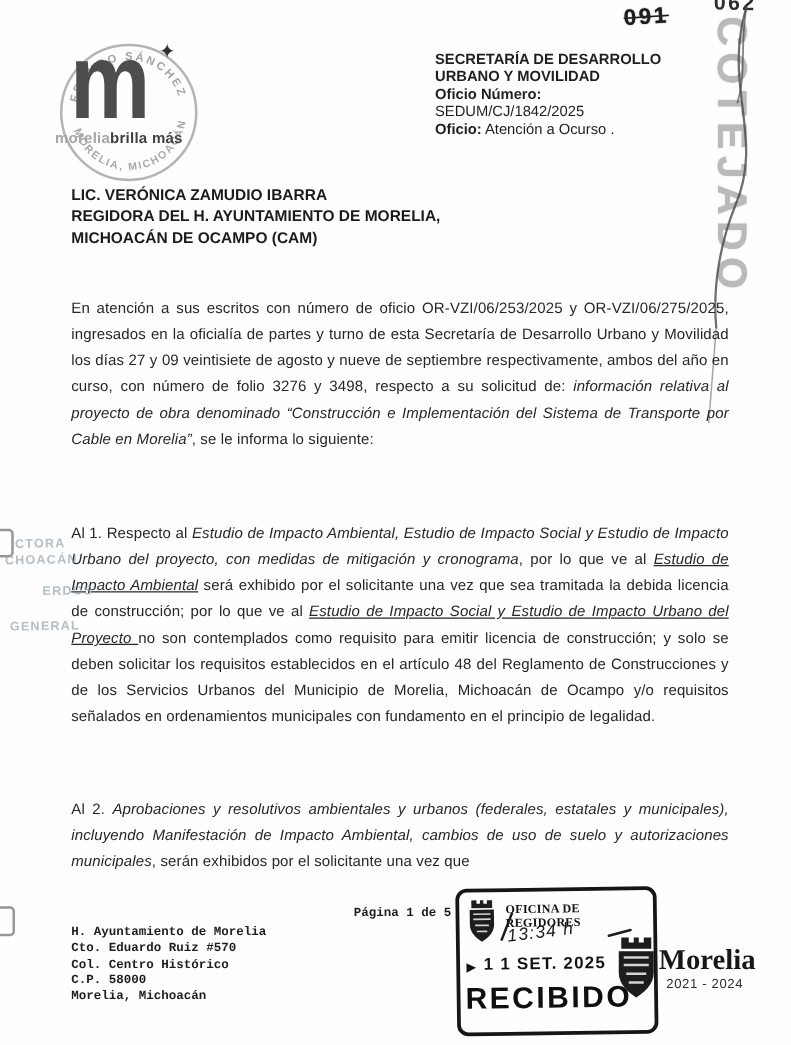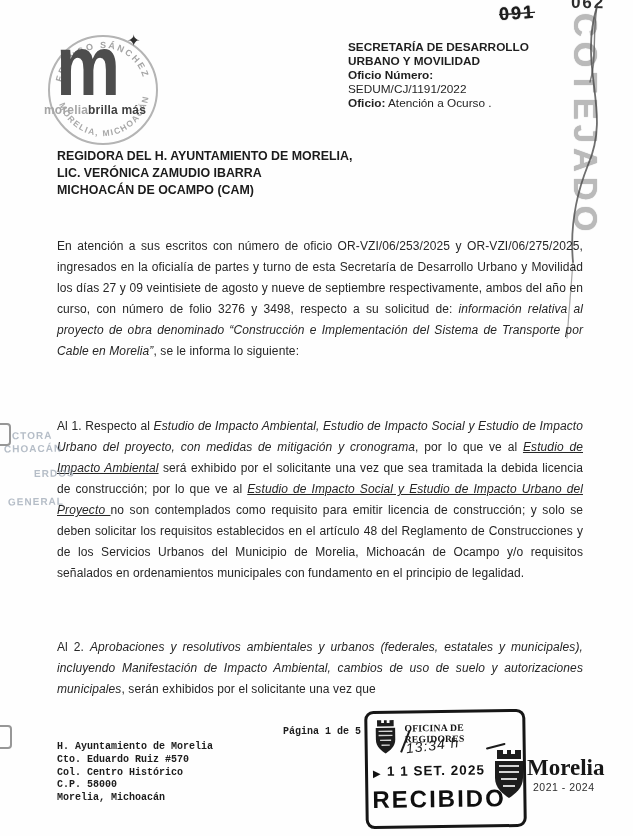--- a/index.html
+++ b/index.html
@@ -104,27 +104,27 @@
   <div class="abs logo-m">m</div>
   <div class="abs sparkle">✦</div>
   <div class="abs tagline"><span class="tag-light">morelia</span><span class="tag-bold">brilla más</span></div>
 
   <div class="abs hdr hdr-org">
     <div>SECRETARÍA DE DESARROLLO</div>
     <div>URBANO Y MOVILIDAD</div>
   </div>
   <div class="abs hdr hdr-oficio">
     <div class="b">Oficio Número:</div>
-    <div>SEDUM/CJ/1191/2022</div>
+    <div>SEDUM/CJ/1842/2025</div>
     <div><span class="b">Oficio:</span><span> Atención a Ocurso .</span></div>
   </div>
 
   <div class="abs addr">
+    <div>LIC. VERÓNICA ZAMUDIO IBARRA</div>
     <div>REGIDORA DEL H. AYUNTAMIENTO DE MORELIA,</div>
-    <div>LIC. VERÓNICA ZAMUDIO IBARRA</div>
     <div>MICHOACÁN DE OCAMPO (CAM)</div>
   </div>
 
   <div class="abs para p1"><span>En atención a sus escritos con número de oficio OR-VZI/06/253/2025 y OR-VZI/06/275/2025, ingresados en la oficialía de partes y turno de esta Secretaría de Desarrollo Urbano y Movilidad los días 27 y 09 veintisiete de agosto y nueve de septiembre respectivamente, ambos del año en curso, con número de folio 3276 y 3498, respecto a su solicitud de: </span><span style="font-style: italic;">información relativa al proyecto de obra denominado “Construcción e Implementación del Sistema de Transporte por Cable en Morelia”</span><span>, se le informa lo siguiente:</span></div>
   <div class="abs para p2"><span>Al 1. Respecto al </span><span style="font-style: italic;">Estudio de Impacto Ambiental, Estudio de Impacto Social y Estudio de Impacto Urbano del proyecto, con medidas de mitigación y cronograma</span><span>, por lo que ve al </span><span style="font-style: italic; text-decoration: underline;">Estudio de Impacto Ambiental</span><span> será exhibido por el solicitante una vez que sea tramitada la debida licencia de construcción; por lo que ve al </span><span style="font-style: italic; text-decoration: underline;">Estudio de Impacto Social y Estudio de Impacto Urbano del Proyecto </span><span>no son contemplados como requisito para emitir licencia de construcción; y solo se deben solicitar los requisitos establecidos en el artículo 48 del Reglamento de Construcciones y de los Servicios Urbanos del Municipio de Morelia, Michoacán de Ocampo y/o requisitos señalados en ordenamientos municipales con fundamento en el principio de legalidad.</span></div>
   <div class="abs para p3"><span>Al 2. </span><span style="font-style: italic;">Aprobaciones y resolutivos ambientales y urbanos (federales, estatales y municipales), incluyendo Manifestación de Impacto Ambiental, cambios de uso de suelo y autorizaciones municipales</span><span>, serán exhibidos por el solicitante una vez que</span></div>
 
   <div class="abs frag" style="top:430px;left:12px;transform:rotate(-1deg);">CTORA</div>
   <div class="abs frag" style="top:443px;left:4px;transform:rotate(-1deg);">CHOACÁN</div>
   <div class="abs frag" style="top:456px;left:8px;transform:rotate(-1deg);margin-top:40px;">GENERAL</div>

